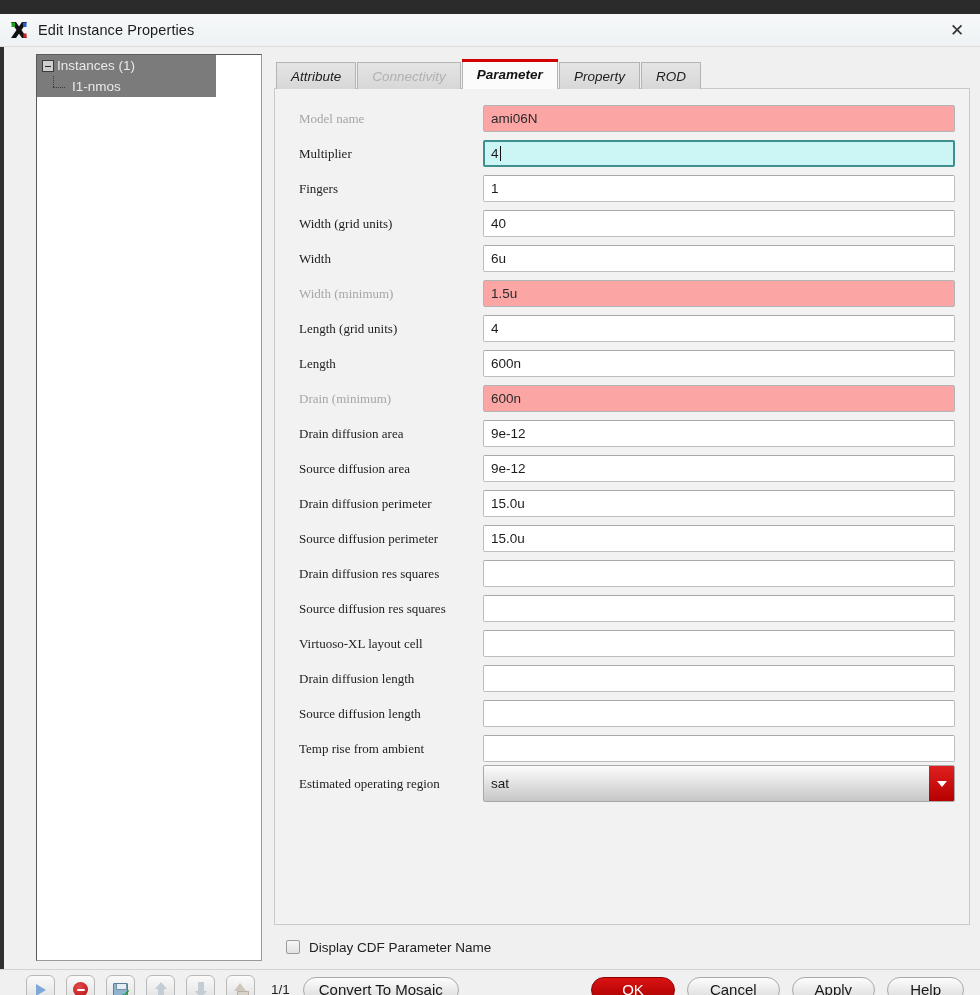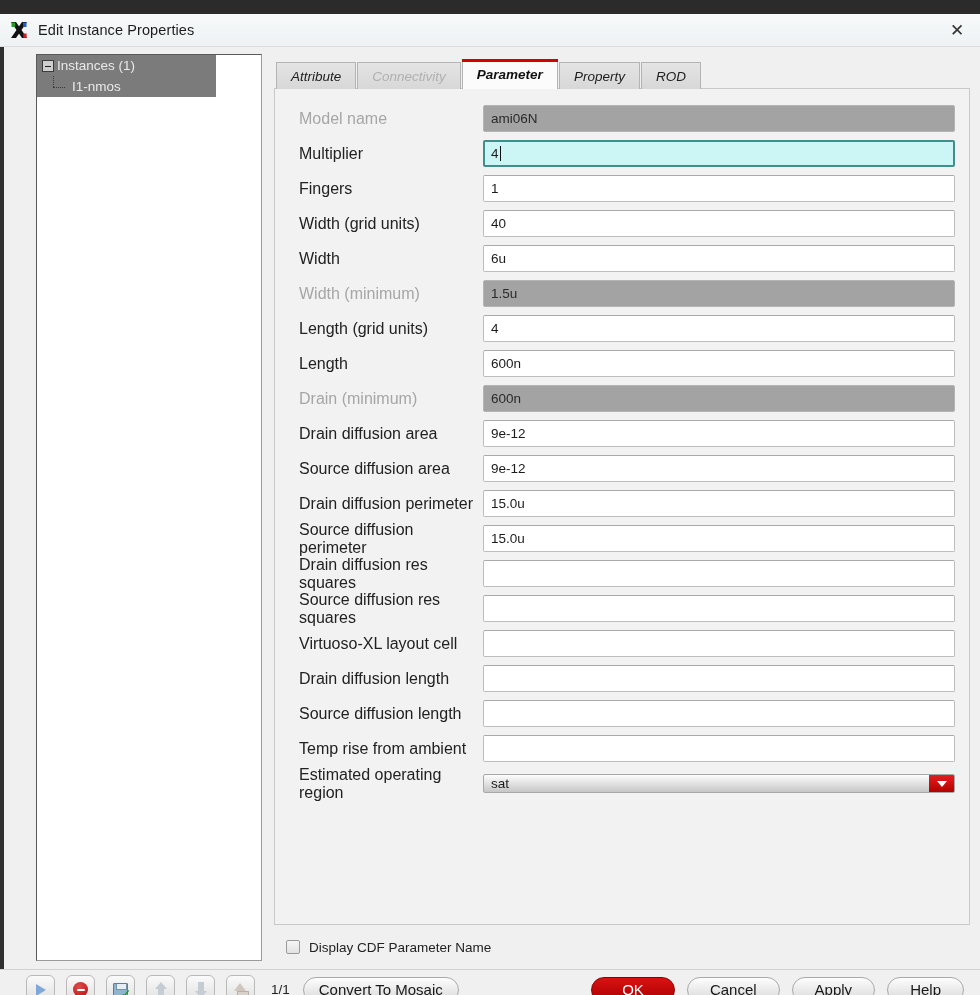--- a/index.html
+++ b/index.html
@@ -137,37 +137,38 @@
     background: #f2f2f2;
     margin-top: -1px;
     padding: 12px 14px 10px 12px;
     overflow: hidden;
     min-height: 0;
   }
 
   .row { display: flex; align-items: center; height: 35px; }
   .row .lbl {
     flex: 0 0 196px;
-    font-size: 16px; color: #222;
+    font-size: 13px; color: #222;
     padding-left: 12px;
+    font-family: Liberation Serif, serif;
   }
   .row .lbl.dim { color: #a6a6a6; }
 
   .fld {
     flex: 1 1 auto; height: 27px;
     background: #ffffff;
     border: 1px solid #bdbdbd;
     border-top-color: #a9a9a9;
     border-radius: 2px;
     display: flex; align-items: center;
     padding: 0 7px;
     font-size: 13.5px; color: #1b1b1b;
   }
   .fld.readonly {
-    background: #a3a3a3;
+    background: #fca5a5;
     border-color: #b4b4b4;
     color: #2a2a2a;
   }
   .fld.focused {
     background: #ccf6f6;
     border: 2px solid #3f8f8f;
     padding: 0 6px;
   }
   .caret {
     display: inline-block; width: 1px; height: 15px;
@@ -187,21 +188,21 @@
     position: relative; flex: 0 0 13px;
   }
   .radio.on::after {
     content: ""; position: absolute; left: 3px; top: 3px;
     width: 7px; height: 7px; border-radius: 50%;
     background: #cc0000;
   }
 
   
   .combo {
-    flex: 1 1 auto; height: 19px;
+    flex: 1 1 auto; height: 37px;
     background: linear-gradient(to bottom, #fdfdfd 0%, #c6c6c6 100%);
     border: 1px solid #a8a8a8;
     border-radius: 2px;
     display: flex; align-items: center;
     padding-left: 7px;
     font-size: 13.5px; color: #1b1b1b;
     position: relative;
     overflow: hidden;
   }
   .combo .combo-btn {

